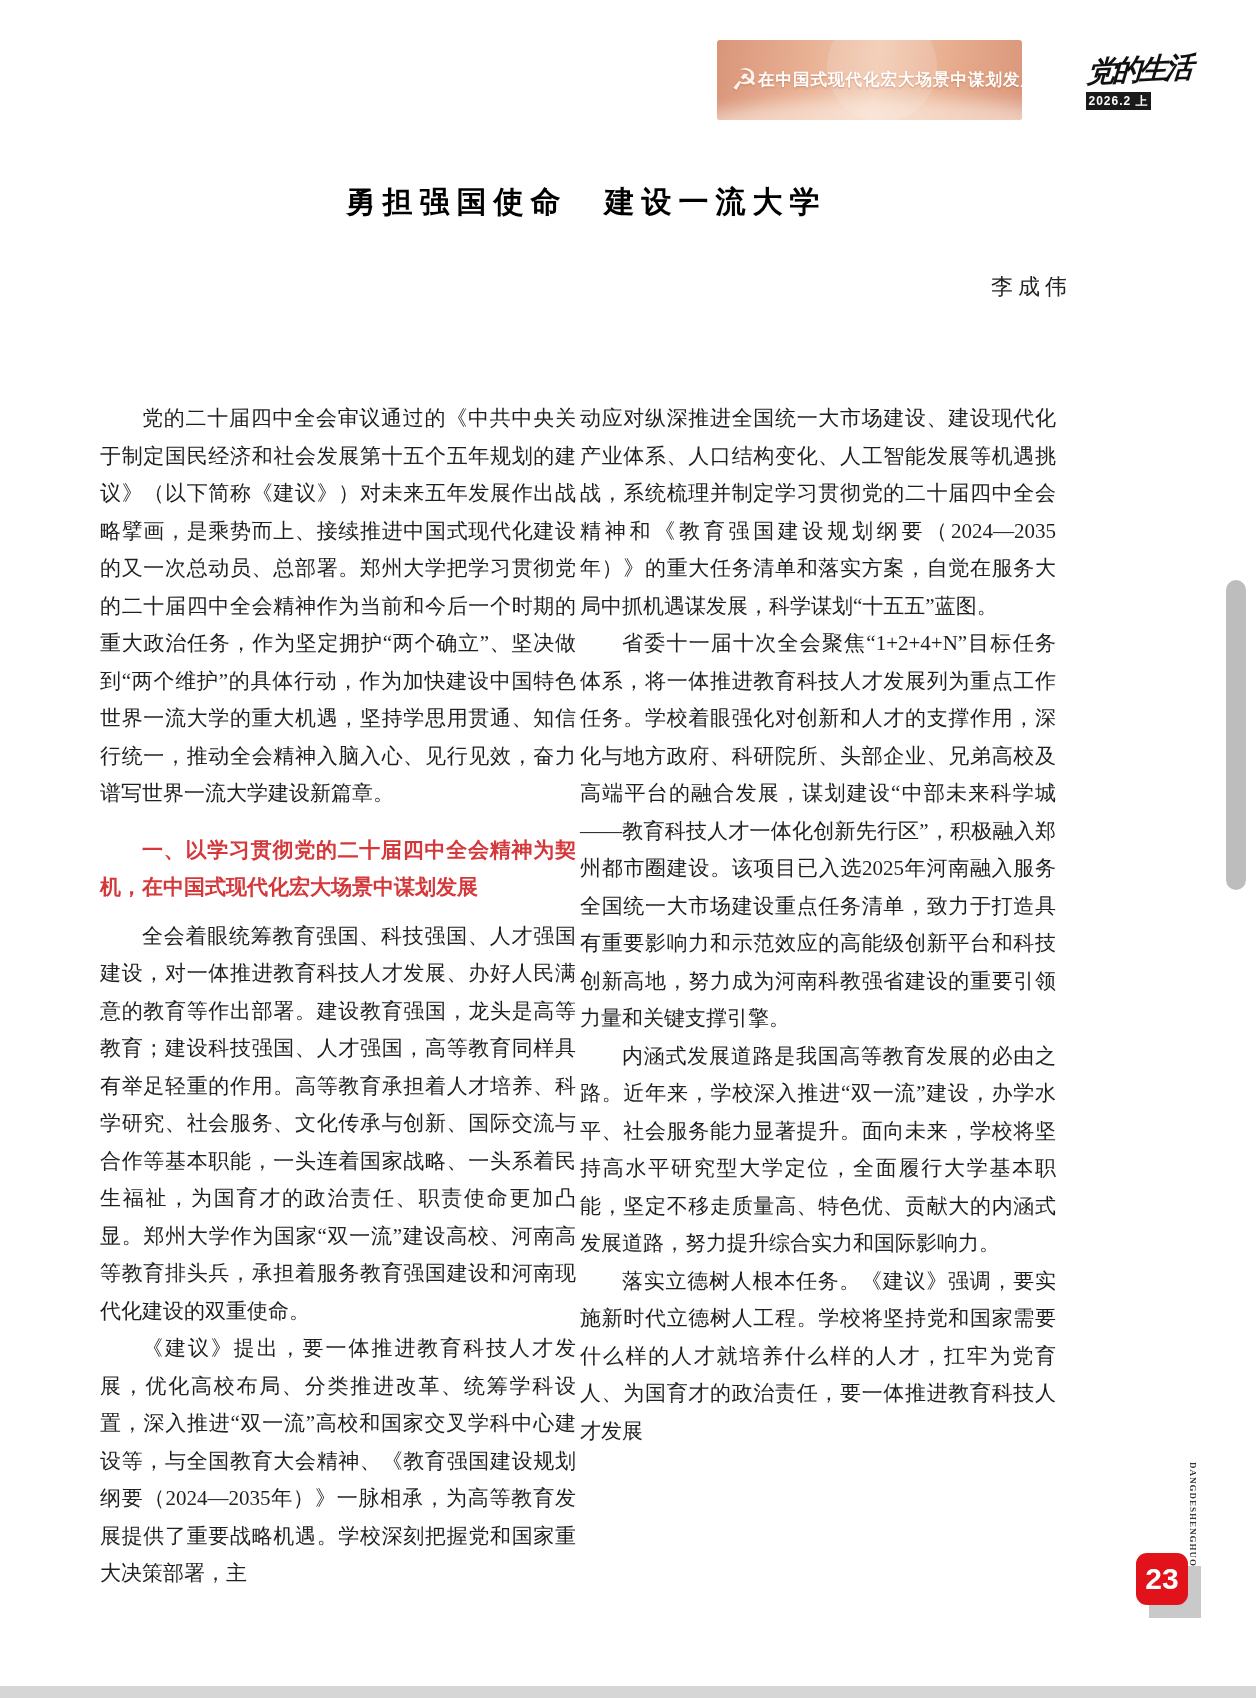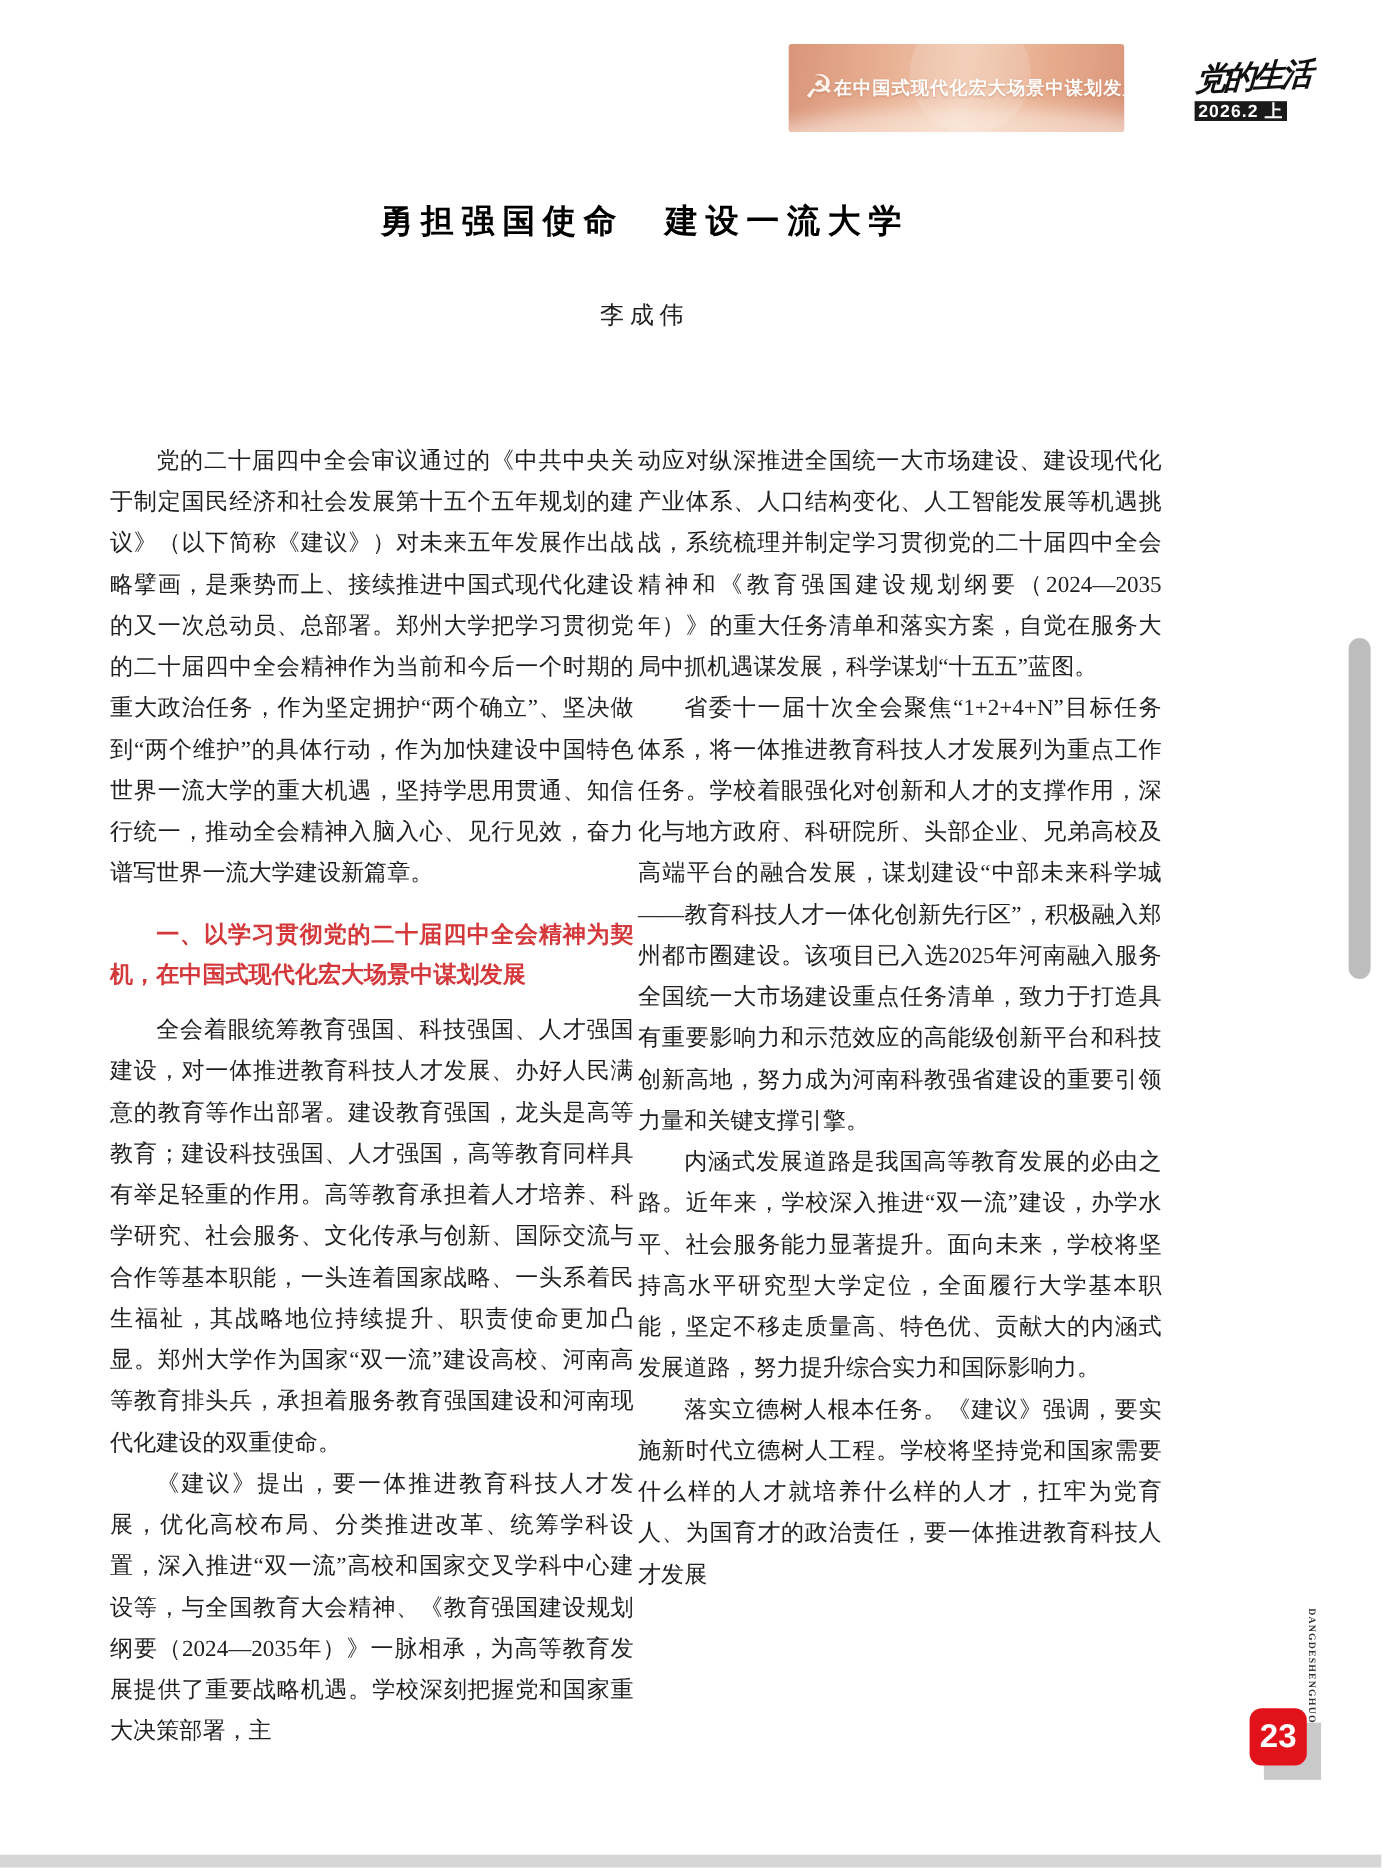--- a/index.html
+++ b/index.html
@@ -34,34 +34,35 @@
     text-shadow:0 1px 2px rgba(170,90,50,.45);white-space:nowrap;
   }
   
   .logo{position:absolute;left:1086px;top:56px;width:86px;}
   .logo-script{
     font-family:"DejaVu Serif",serif;font-style:italic;font-weight:bold;
     font-size:29px;line-height:32px;color:#111;letter-spacing:-3px;white-space:nowrap;
     transform:rotate(-3deg) skewX(-6deg);transform-origin:left bottom;
   }
   .logo-issue{
-    margin-top:4px;background:#1a1a1a;color:#fff;width:84px;height:18px;
+    margin-top:4px;background:#1a1a1a;color:#fff;width:65px;height:18px;
     display:flex;align-items:center;justify-content:center;
-    font-family:"Liberation Sans","DejaVu Sans",sans-serif;font-weight:bold;font-size:16px;
+    font-family:"Liberation Sans","DejaVu Sans",sans-serif;font-weight:bold;font-size:12px;
     letter-spacing:1px;
   }
   
   .title-zone{position:absolute;left:100px;top:178px;width:972px;text-align:center;}
   .article-title{
     font-family:Liberation Mono, monospace;font-weight:900;
     font-size:30px;line-height:52px;letter-spacing:7px;color:#000000;white-space:nowrap;
   }
   .article-author{
     margin-top:42px;font-size:22px;letter-spacing:5px;color:#222;
     font-family:"Liberation Sans","DejaVu Sans",sans-serif;
+    text-align:right;
   }
   
   .columns{position:absolute;left:100px;top:400px;width:972px;display:flex;gap:4px;}
   .col{width:476px;}
   .para{
     font-size:21px;line-height:37.5px;text-align:justify;text-justify:inter-ideograph;
     text-indent:2em;margin:0;color:#1f1f1f;
   }
   .para.no-indent{text-indent:0;}
   .sec-heading{
@@ -110,21 +111,21 @@
 
   <div class="title-zone">
     <div class="article-title">勇担强国使命　建设一流大学</div>
     <div class="article-author">李成伟</div>
   </div>
 
   <div class="columns">
     <div class="col">
         <div class="para">党的二十届四中全会审议通过的《中共中央关于制定国民经济和社会发展第十五个五年规划的建议》（以下简称《建议》）对未来五年发展作出战略擘画，是乘势而上、接续推进中国式现代化建设的又一次总动员、总部署。郑州大学把学习贯彻党的二十届四中全会精神作为当前和今后一个时期的重大政治任务，作为坚定拥护“两个确立”、坚决做到“两个维护”的具体行动，作为加快建设中国特色世界一流大学的重大机遇，坚持学思用贯通、知信行统一，推动全会精神入脑入心、见行见效，奋力谱写世界一流大学建设新篇章。</div>
         <div class="sec-heading">一、以学习贯彻党的二十届四中全会精神为契机，在中国式现代化宏大场景中谋划发展</div>
-        <div class="para">全会着眼统筹教育强国、科技强国、人才强国建设，对一体推进教育科技人才发展、办好人民满意的教育等作出部署。建设教育强国，龙头是高等教育；建设科技强国、人才强国，高等教育同样具有举足轻重的作用。高等教育承担着人才培养、科学研究、社会服务、文化传承与创新、国际交流与合作等基本职能，一头连着国家战略、一头系着民生福祉，其战略地位持续提升、职责使命更加凸显。郑州大学作为国家“双一流”建设高校、河南高等教育排头兵，承担着服务教育强国建设和河南现代化建设的双重使命。</div>
+        <div class="para">全会着眼统筹教育强国、科技强国、人才强国建设，对一体推进教育科技人才发展、办好人民满意的教育等作出部署。建设教育强国，龙头是高等教育；建设科技强国、人才强国，高等教育同样具有举足轻重的作用。高等教育承担着人才培养、科学研究、社会服务、文化传承与创新、国际交流与合作等基本职能，一头连着国家战略、一头系着民生福祉，为国育才的政治责任、职责使命更加凸显。郑州大学作为国家“双一流”建设高校、河南高等教育排头兵，承担着服务教育强国建设和河南现代化建设的双重使命。</div>
         <div class="para">《建议》提出，要一体推进教育科技人才发展，优化高校布局、分类推进改革、统筹学科设置，深入推进“双一流”高校和国家交叉学科中心建设等，与全国教育大会精神、《教育强国建设规划纲要（2024—2035年）》一脉相承，为高等教育发展提供了重要战略机遇。学校深刻把握党和国家重大决策部署，主</div>
       </div>
     <div class="col">
         <div class="para no-indent">动应对纵深推进全国统一大市场建设、建设现代化产业体系、人口结构变化、人工智能发展等机遇挑战，系统梳理并制定学习贯彻党的二十届四中全会精神和《教育强国建设规划纲要（2024—2035年）》的重大任务清单和落实方案，自觉在服务大局中抓机遇谋发展，科学谋划“十五五”蓝图。</div>
         <div class="para">省委十一届十次全会聚焦“1+2+4+N”目标任务体系，将一体推进教育科技人才发展列为重点工作任务。学校着眼强化对创新和人才的支撑作用，深化与地方政府、科研院所、头部企业、兄弟高校及高端平台的融合发展，谋划建设“中部未来科学城——教育科技人才一体化创新先行区”，积极融入郑州都市圈建设。该项目已入选2025年河南融入服务全国统一大市场建设重点任务清单，致力于打造具有重要影响力和示范效应的高能级创新平台和科技创新高地，努力成为河南科教强省建设的重要引领力量和关键支撑引擎。</div>
         <div class="para">内涵式发展道路是我国高等教育发展的必由之路。近年来，学校深入推进“双一流”建设，办学水平、社会服务能力显著提升。面向未来，学校将坚持高水平研究型大学定位，全面履行大学基本职能，坚定不移走质量高、特色优、贡献大的内涵式发展道路，努力提升综合实力和国际影响力。</div>
         <div class="para">落实立德树人根本任务。《建议》强调，要实施新时代立德树人工程。学校将坚持党和国家需要什么样的人才就培养什么样的人才，扛牢为党育人、为国育才的政治责任，要一体推进教育科技人才发展</div>
       </div>
   </div>
 

